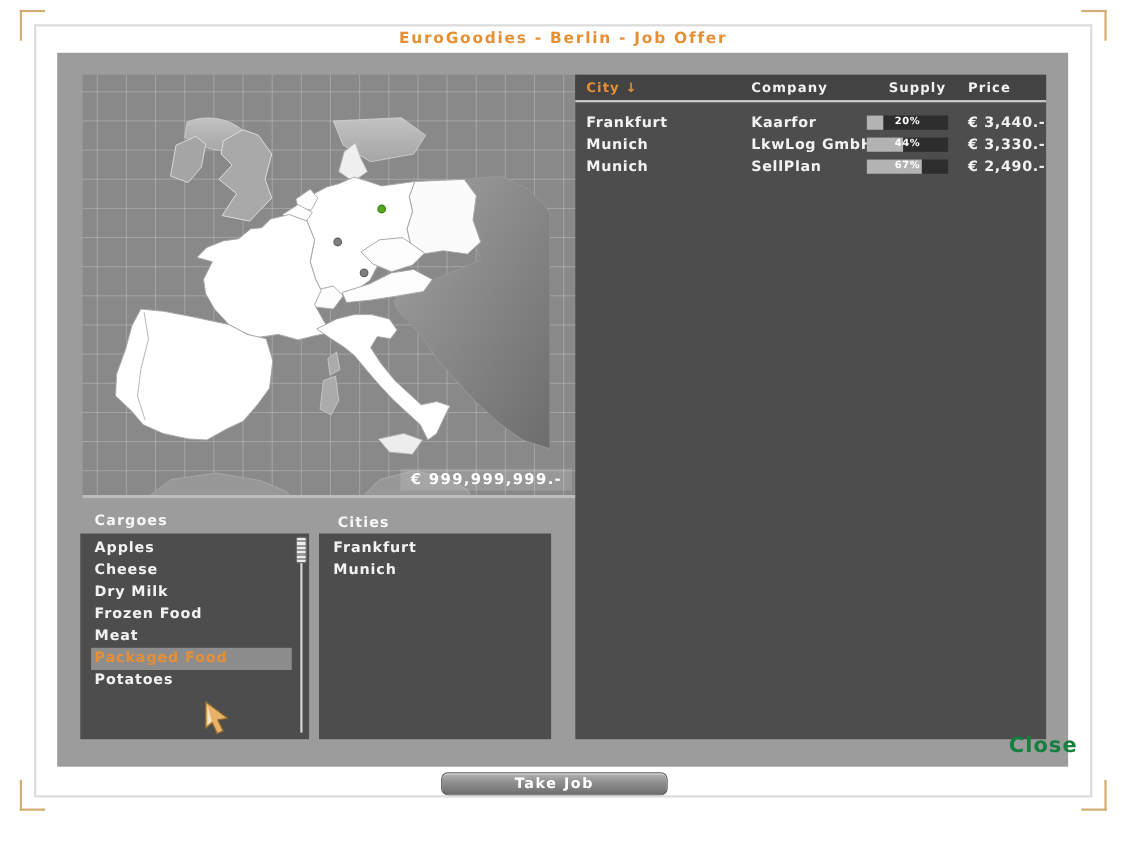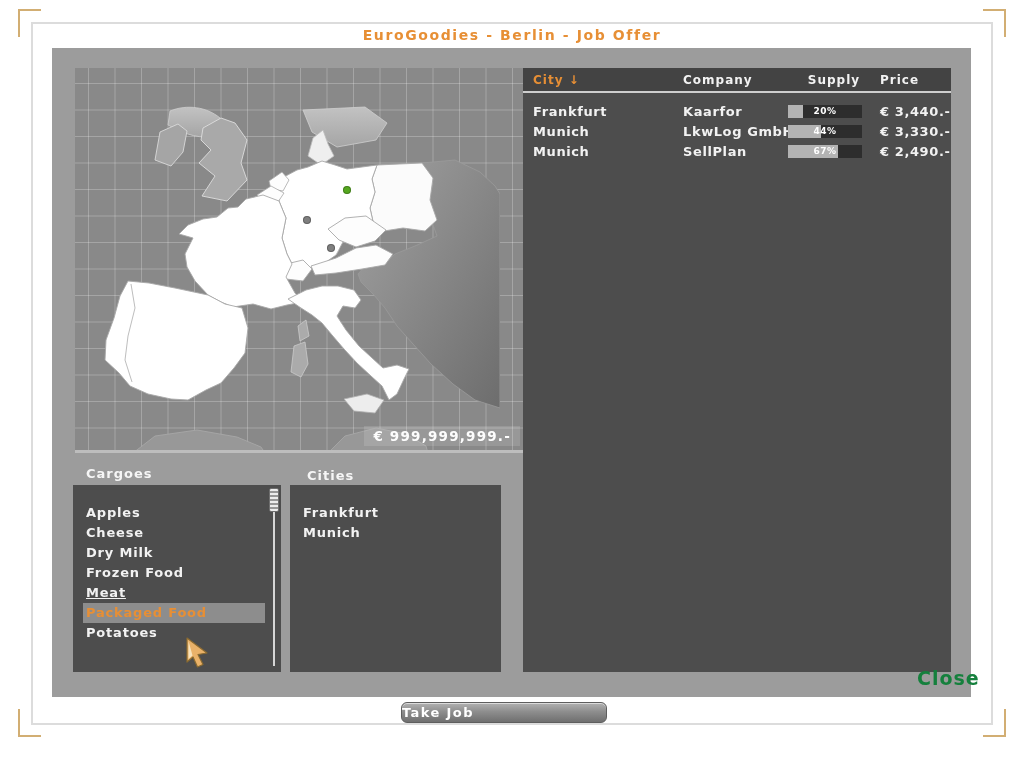--- a/index.html
+++ b/index.html
@@ -60,41 +60,41 @@
 
   
   .list-label { position:absolute; color:#f6f6f6; font-size:13px; font-weight:bold; letter-spacing:1px; }
   .lbl-cargoes { left:34px; top:418px; }
   .lbl-cities  { left:255px; top:420px; }
   .listbox { position:absolute; top:437px; height:187px; background:#4d4d4d; overflow:hidden; }
   .listbox.cargoes { left:21px; width:208px; }
   .listbox.cities  { left:238px; width:211px; }
   .list-item { position:relative; height:20px; line-height:20px; padding-left:13px;
     color:#f2f2f2; font-size:13px; font-weight:bold; letter-spacing:.8px; white-space:nowrap; }
-  .list-inner { padding-top:18px;border-radius:32px; }
+  .list-inner { padding-top:4px;border-radius:32px; }
   .list-item.selected { color:#e78f35; }
   .list-item.selected::before { content:""; position:absolute; left:10px; right:16px; top:0; bottom:0;
     background:#8d8d8d; z-index:-1; }
   .list-item.selected { z-index:0; }
   .listbox .list-item { position:relative; }
   .listbox .list-item.selected { background:linear-gradient(#0000,#0000); }
   .sel-band { position:absolute; left:10px; width:182px; height:20px; background:#8d8d8d; }
 
   
   .scroll-track { position:absolute; right:6px; top:5px; bottom:6px; width:2px; background:#d6d6d6; }
   .scroll-thumb { position:absolute; right:2px; top:3px; width:10px; height:24px; border-radius:2px;
     border:1px solid #6f6f6f;
     background:repeating-linear-gradient(#ededed 0 2px, #989898 2px 4px); }
 
   
   .take-job { position:absolute; left:368px; top:678px; width:206px; height:21px;
     border:1px solid #5e5e5e; border-radius:6px;
     background:linear-gradient(#b2b2b2, #8e8e8e 45%, #6f6f6f);
     box-shadow:inset 0 1px 0 rgba(255,255,255,.55);
-    color:#fff; font-size:13px; font-weight:bold; letter-spacing:1.4px; line-height:19px;
+    color:#fff; font-size:13px; font-weight:bold; letter-spacing:1.4px; text-align:center; line-height:19px;
     cursor:pointer; }
   .close-btn { position:absolute; left:884px; top:643px; color:#15803d;
     font-size:19px; font-weight:bold; letter-spacing:1px; cursor:pointer; }
 
   
   .cursor { position:absolute; left:184px; top:636px; width:28px; height:32px; pointer-events:none; }
 </style>
 </head>
 <body>
 
@@ -224,21 +224,21 @@
           </div>
       </div>
 
       <div class="list-label lbl-cargoes">Cargoes</div>
       <div class="listbox cargoes">
         <div class="list-inner" id="cargo-items">
             <div class="list-item"><span style="position: relative;">Apples</span></div>
             <div class="list-item"><span style="position: relative;">Cheese</span></div>
             <div class="list-item"><span style="position: relative;">Dry Milk</span></div>
             <div class="list-item"><span style="position: relative;">Frozen Food</span></div>
-            <div class="list-item"><span style="position: relative; text-decoration: underline;">Meat</span></div>
+            <div class="list-item"><span style="position: relative;">Meat</span></div>
             <div class="list-item selected"><div class="sel-band" style="top: 0px; left: 10px; right: 16px; width: auto; z-index: 0; position: absolute;"></div><span style="position: relative;">Packaged Food</span></div>
             <div class="list-item"><span style="position: relative;">Potatoes</span></div>
           </div>
         <div class="scroll-track"></div>
         <div class="scroll-thumb"></div>
       </div>
 
       <div class="list-label lbl-cities">Cities</div>
       <div class="listbox cities">
         <div class="list-inner" id="city-items">

